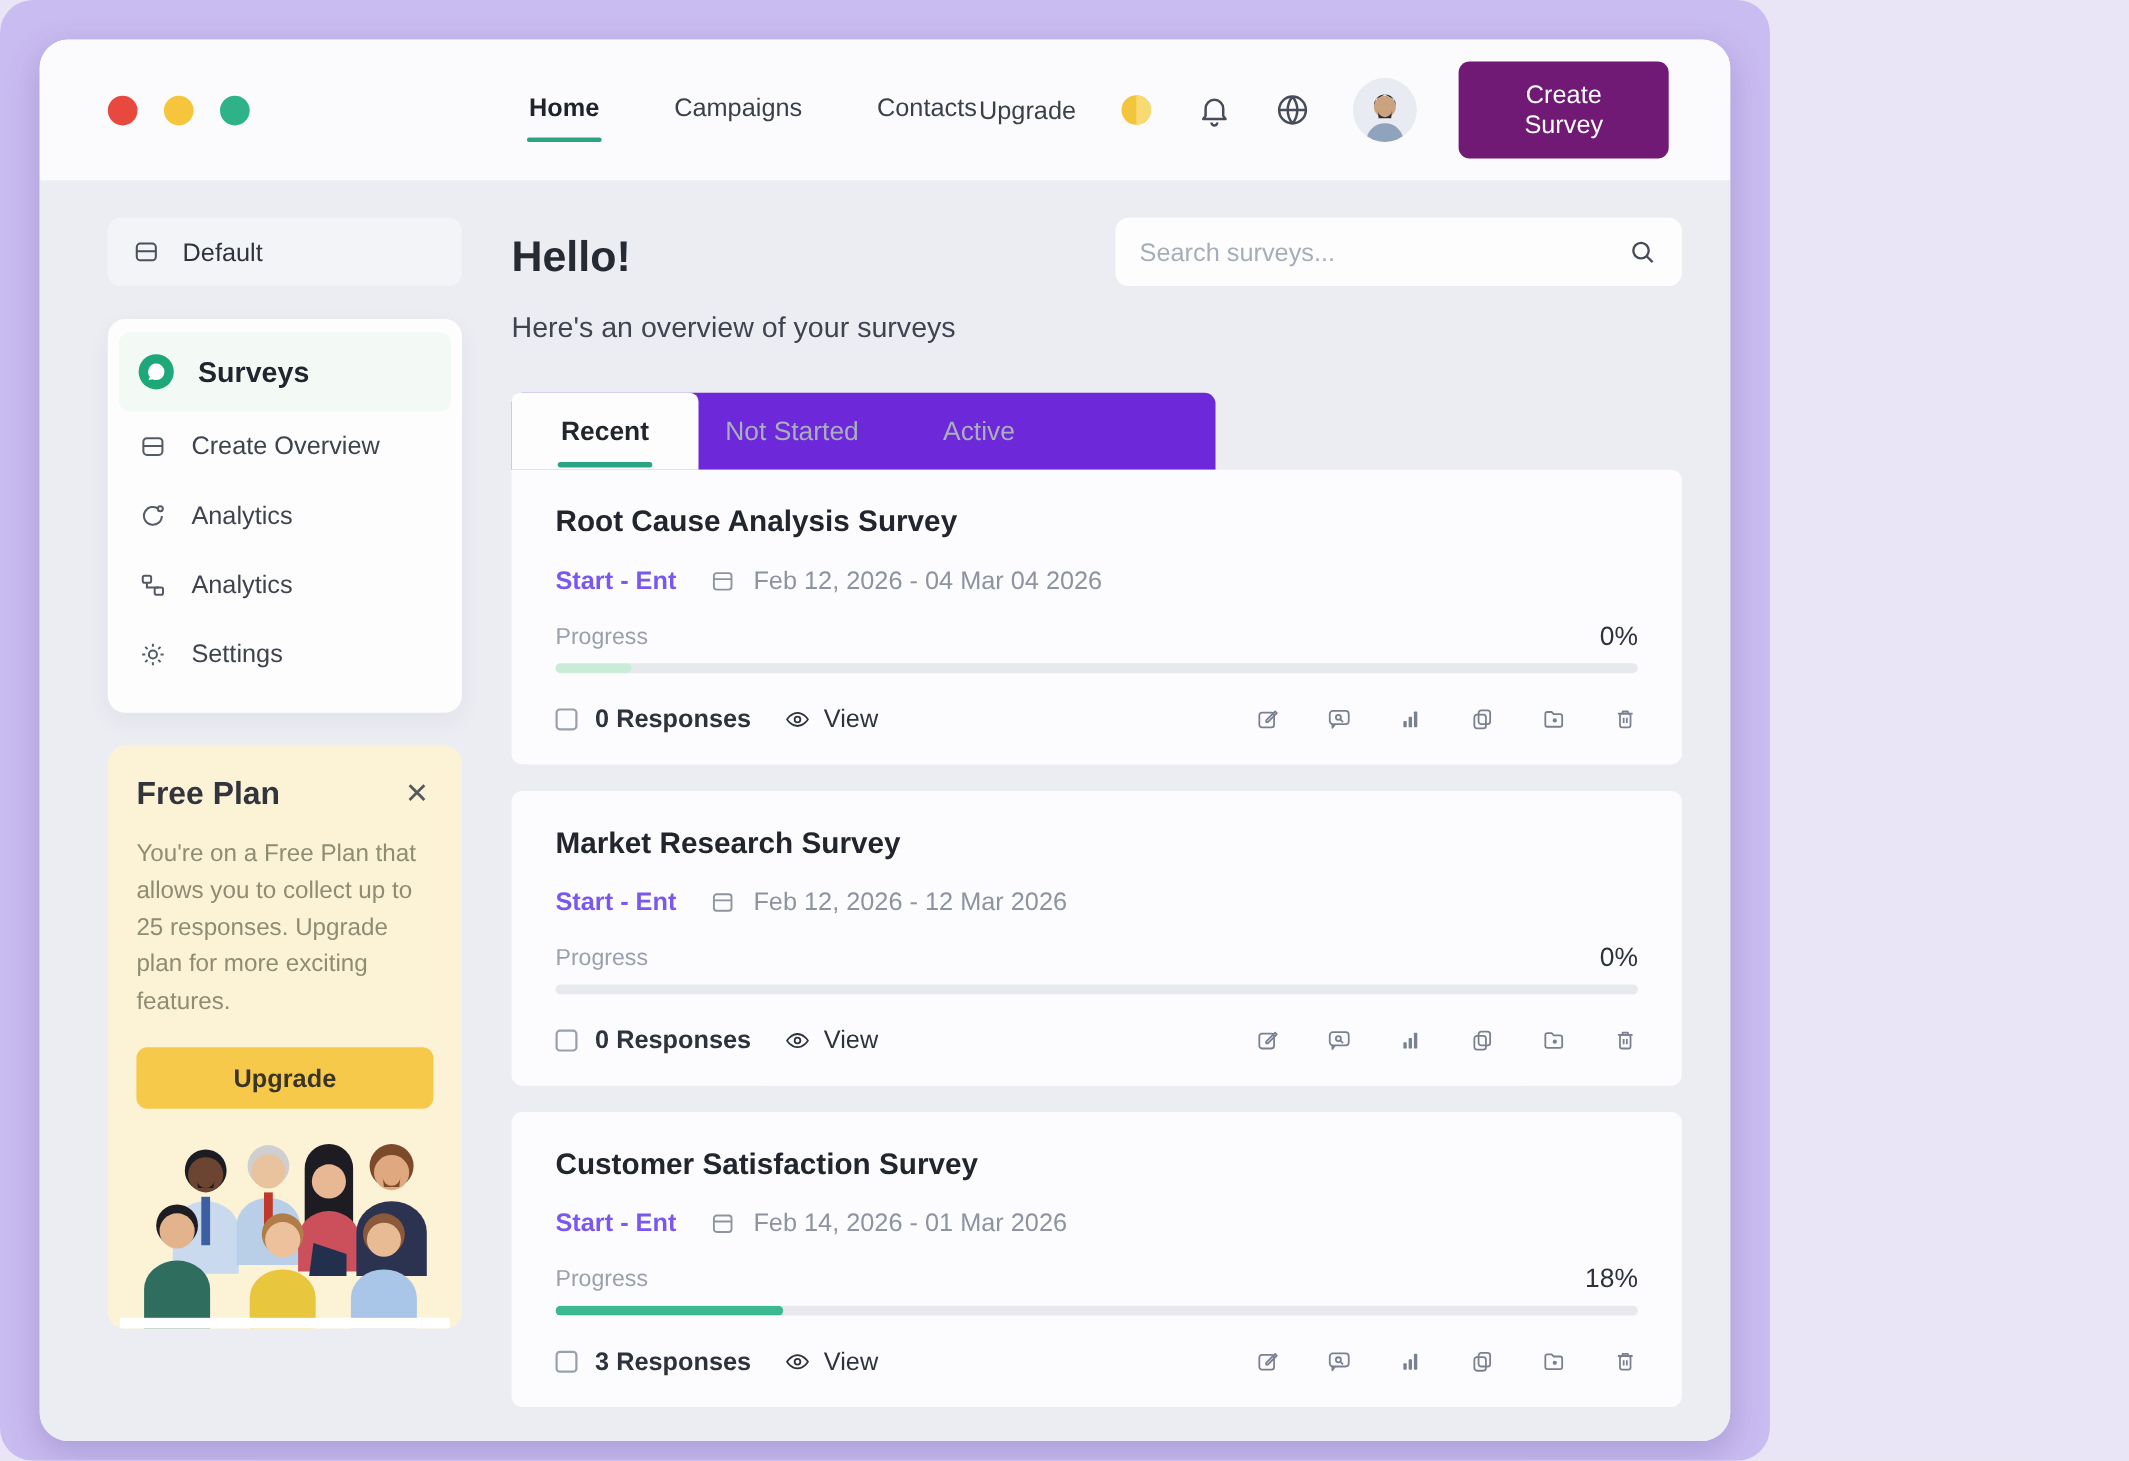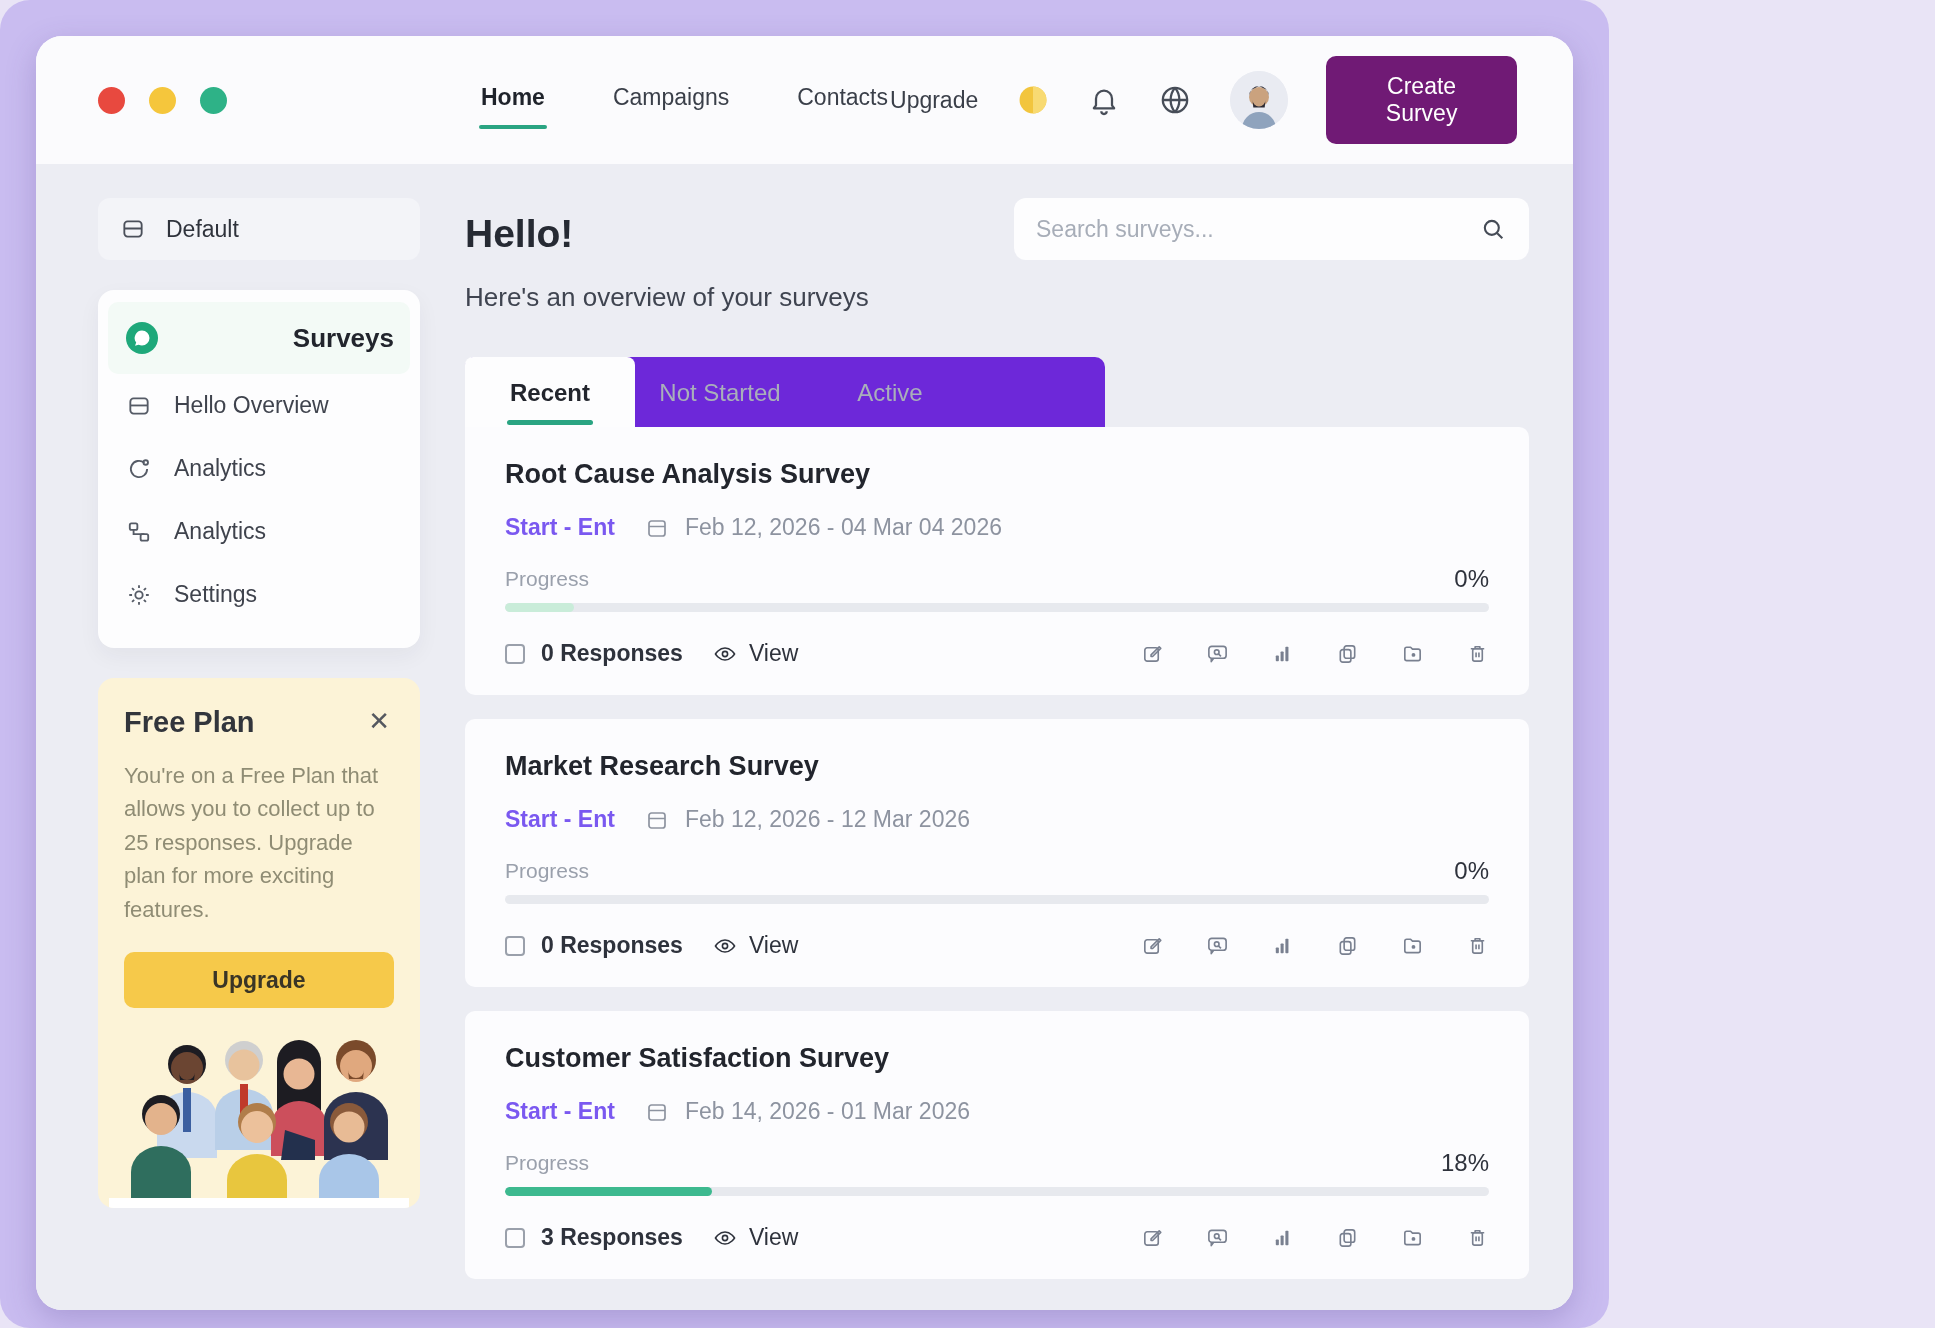--- a/index.html
+++ b/index.html
@@ -26,21 +26,21 @@
 
   
   .content { flex:1; background:#ecedf3; padding:34px 44px 16px 62px; display:flex; flex-direction:column; }
   .cols { display:flex; flex:1; min-height:0; }
 
   
   .sidebar { width:322px; flex:0 0 322px; margin-right:45px; display:flex; flex-direction:column; }
   .workspace-card { height:62px; border-radius:12px; background:#f3f4f8; display:flex; align-items:center; gap:20px; padding:0 22px; cursor:pointer; }
   .workspace-card span { font-size:23px; color:#2f333c; }
   .menu-card { margin-top:30px; background:#fdfdfe; border-radius:16px; padding:12px 10px 22px; box-shadow:0 8px 22px rgba(30,35,60,.05); }
-  .menu-header { display:flex; align-items:center; gap:20px; padding:18px 16px; background:#f3faf6; border-radius:10px; cursor:pointer;justify-content:space-between; }
+  .menu-header { display:flex; align-items:center; gap:20px; padding:18px 16px; background:#f3faf6; border-radius:10px; cursor:pointer; }
   .menu-header span { font-size:26px; font-weight:bold; color:#22252d; }
   .menu-item { display:flex; align-items:center; gap:22px; padding:18px 18px; border-radius:10px; cursor:pointer; }
   .menu-item span { font-size:23px; color:#3f434d; }
   .sideicon { flex:0 0 auto; display:block; }
 
   .freeplan { margin-top:30px; background:#fcf3d7; border-radius:16px; padding:28px 26px 0; overflow:hidden; }
   .freeplan-head { display:flex; align-items:flex-start; justify-content:space-between; }
   .freeplan-title { font-size:29px; font-weight:bold; color:#32353c; }
   .freeplan-close { font-size:26px; color:#55585f; cursor:pointer; line-height:1; padding:2px 4px; }
   .freeplan-body { margin-top:20px; font-size:22px; line-height:1.52; color:#8f8c74; }
@@ -151,21 +151,21 @@
                   <circle cx="18" cy="18" r="16" fill="#1ea87a"></circle>
                   <path d="M18 10.5a7.5 7.5 0 0 1 0 15c-1.2 0-2.4-.3-3.4-.8l-3.6 1 1.2-3.2a7.5 7.5 0 0 1 5.8-12z" fill="#fff"></path>
                 </svg>
               <span>Surveys</span>
             </div>
             <div class="menu-item">
               <svg class="sideicon" width="26" height="26" viewBox="0 0 24 24" fill="none" stroke="#555b66" stroke-width="1.7">
                   <rect x="4" y="5" width="16" height="14" rx="3"></rect>
                   <path d="M4 11.5h16"></path>
                 </svg>
-              <span>Hello Overview</span>
+              <span>Create Overview</span>
             </div>
             <div class="menu-item">
               <svg class="sideicon" width="26" height="26" viewBox="0 0 24 24" fill="none" stroke="#555b66" stroke-width="1.7">
                   <path d="M19.5 12a7.5 7.5 0 1 1-2.6-5.7"></path>
                   <circle cx="18.2" cy="6" r="2.1"></circle>
                 </svg>
               <span>Analytics</span>
             </div>
             <div class="menu-item">
               <svg class="sideicon" width="26" height="26" viewBox="0 0 24 24" fill="none" stroke="#555b66" stroke-width="1.7">

